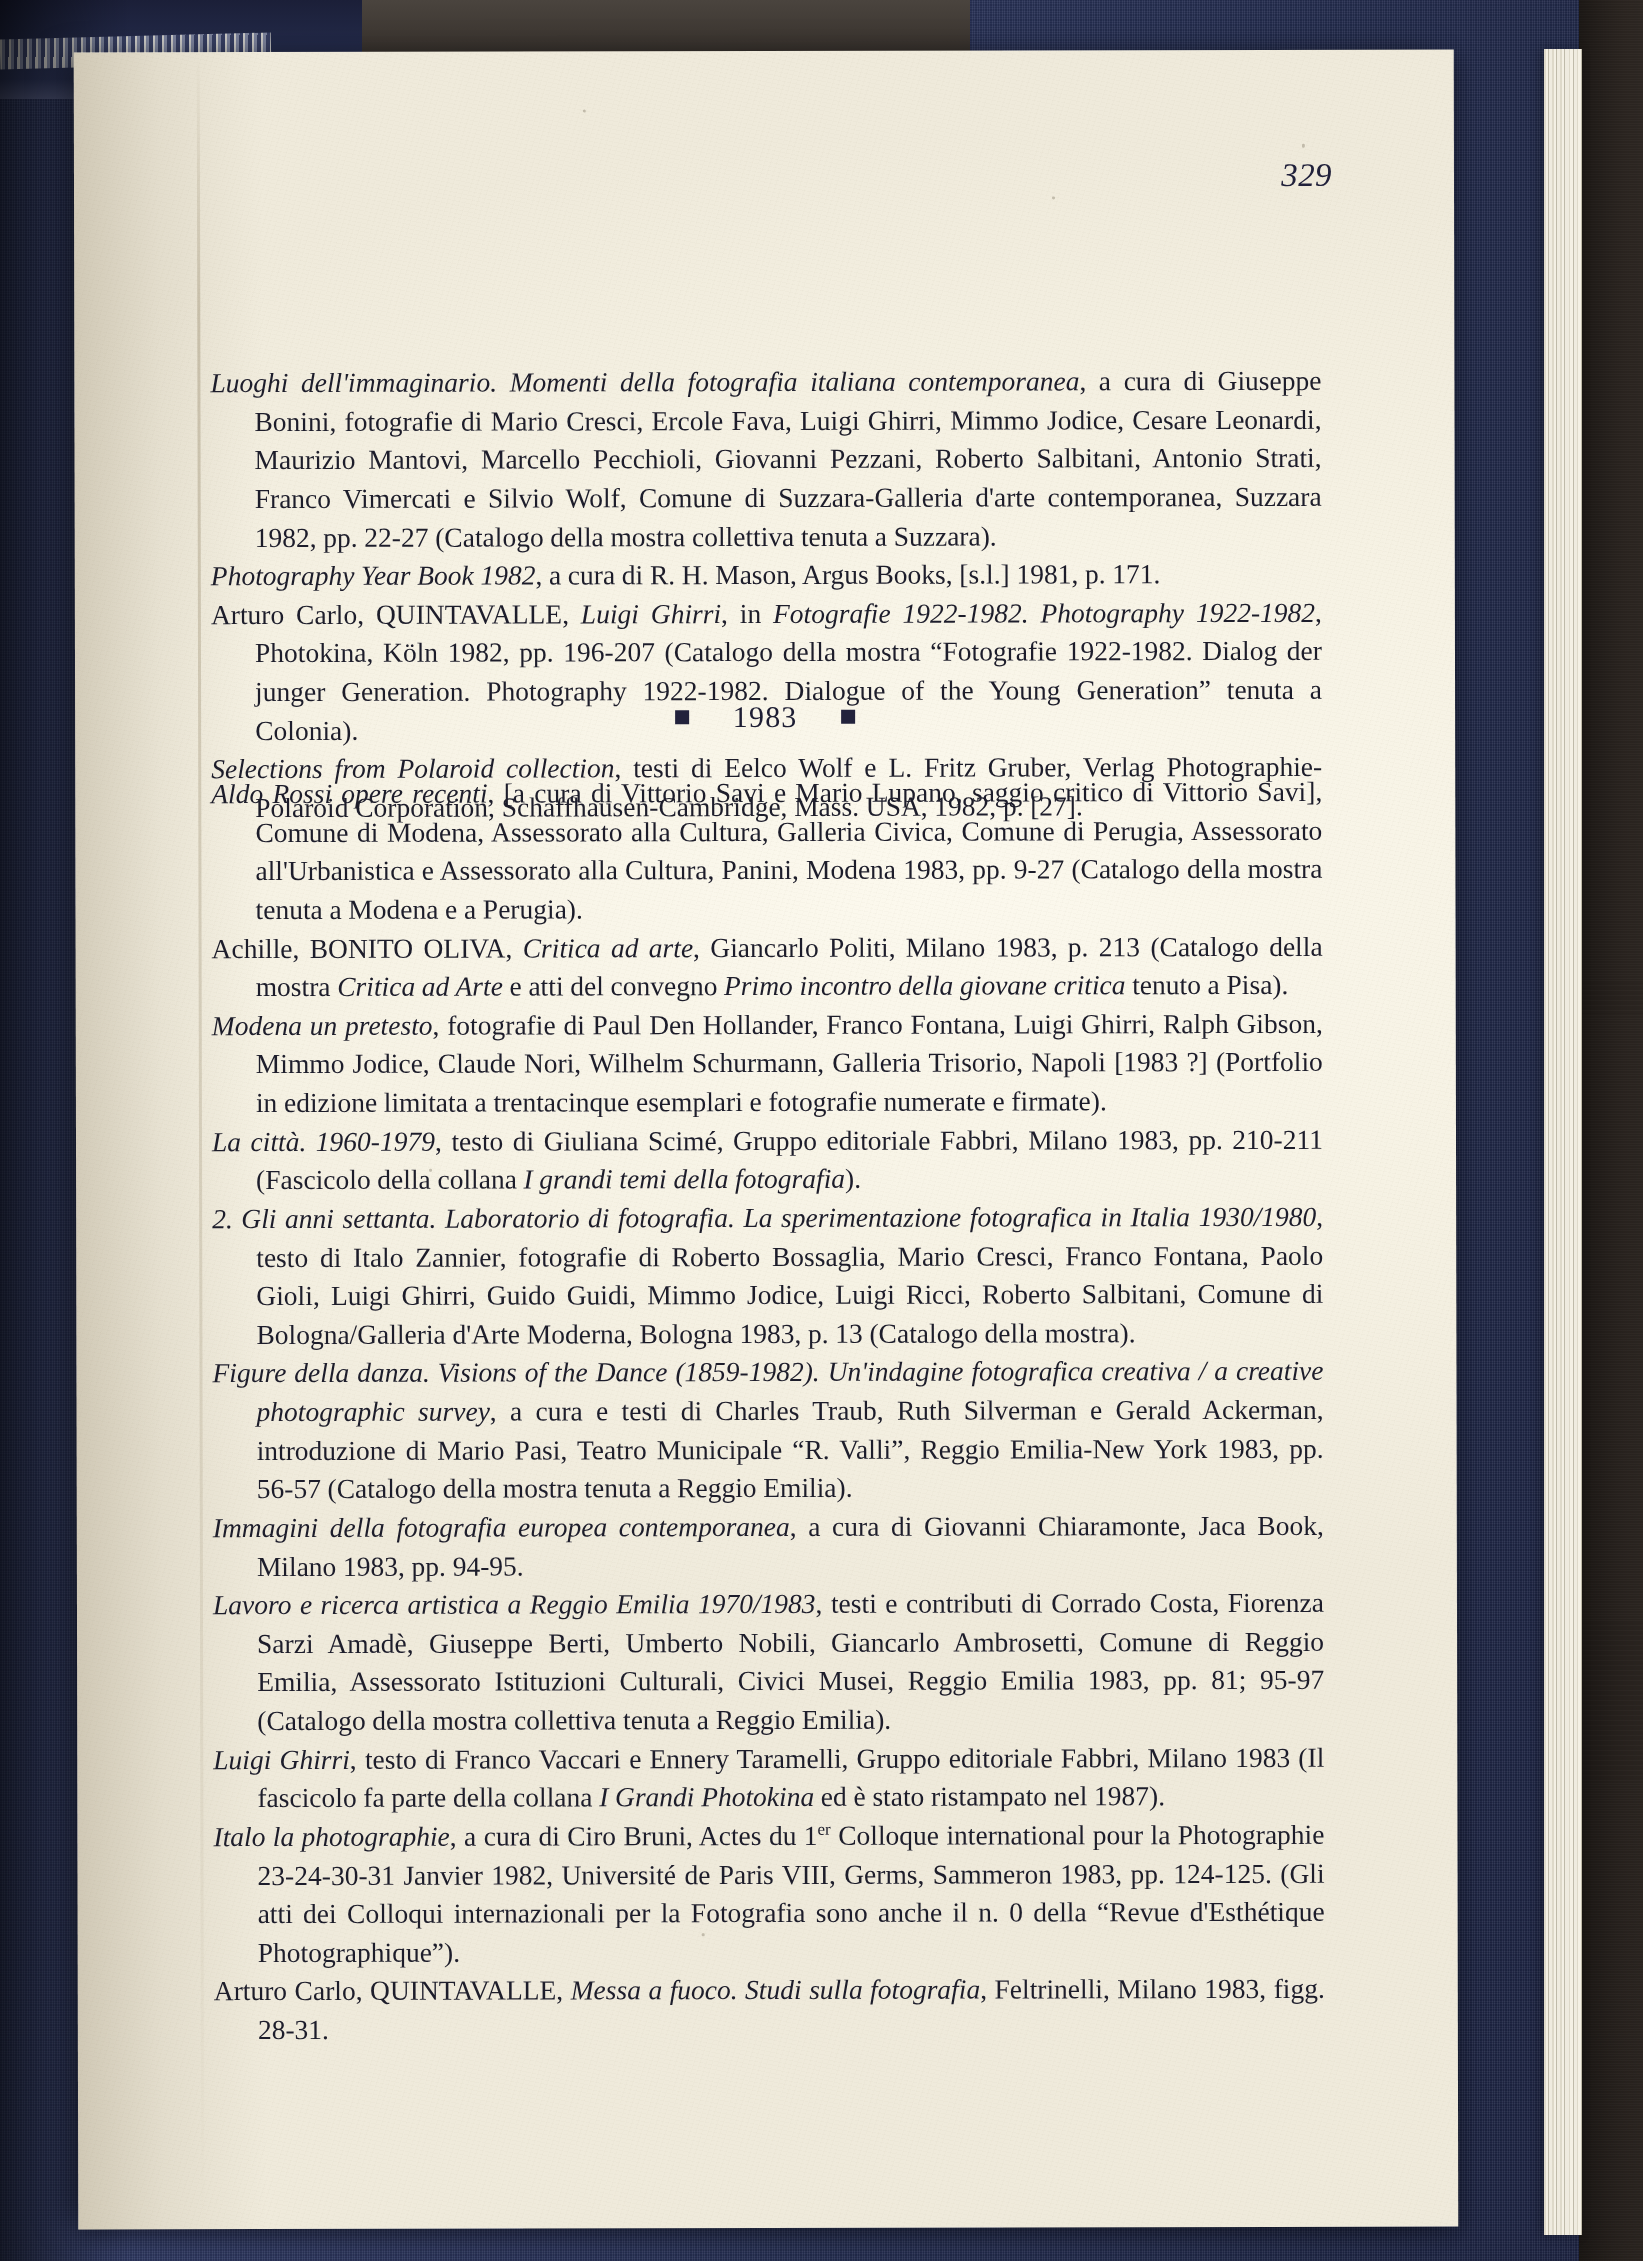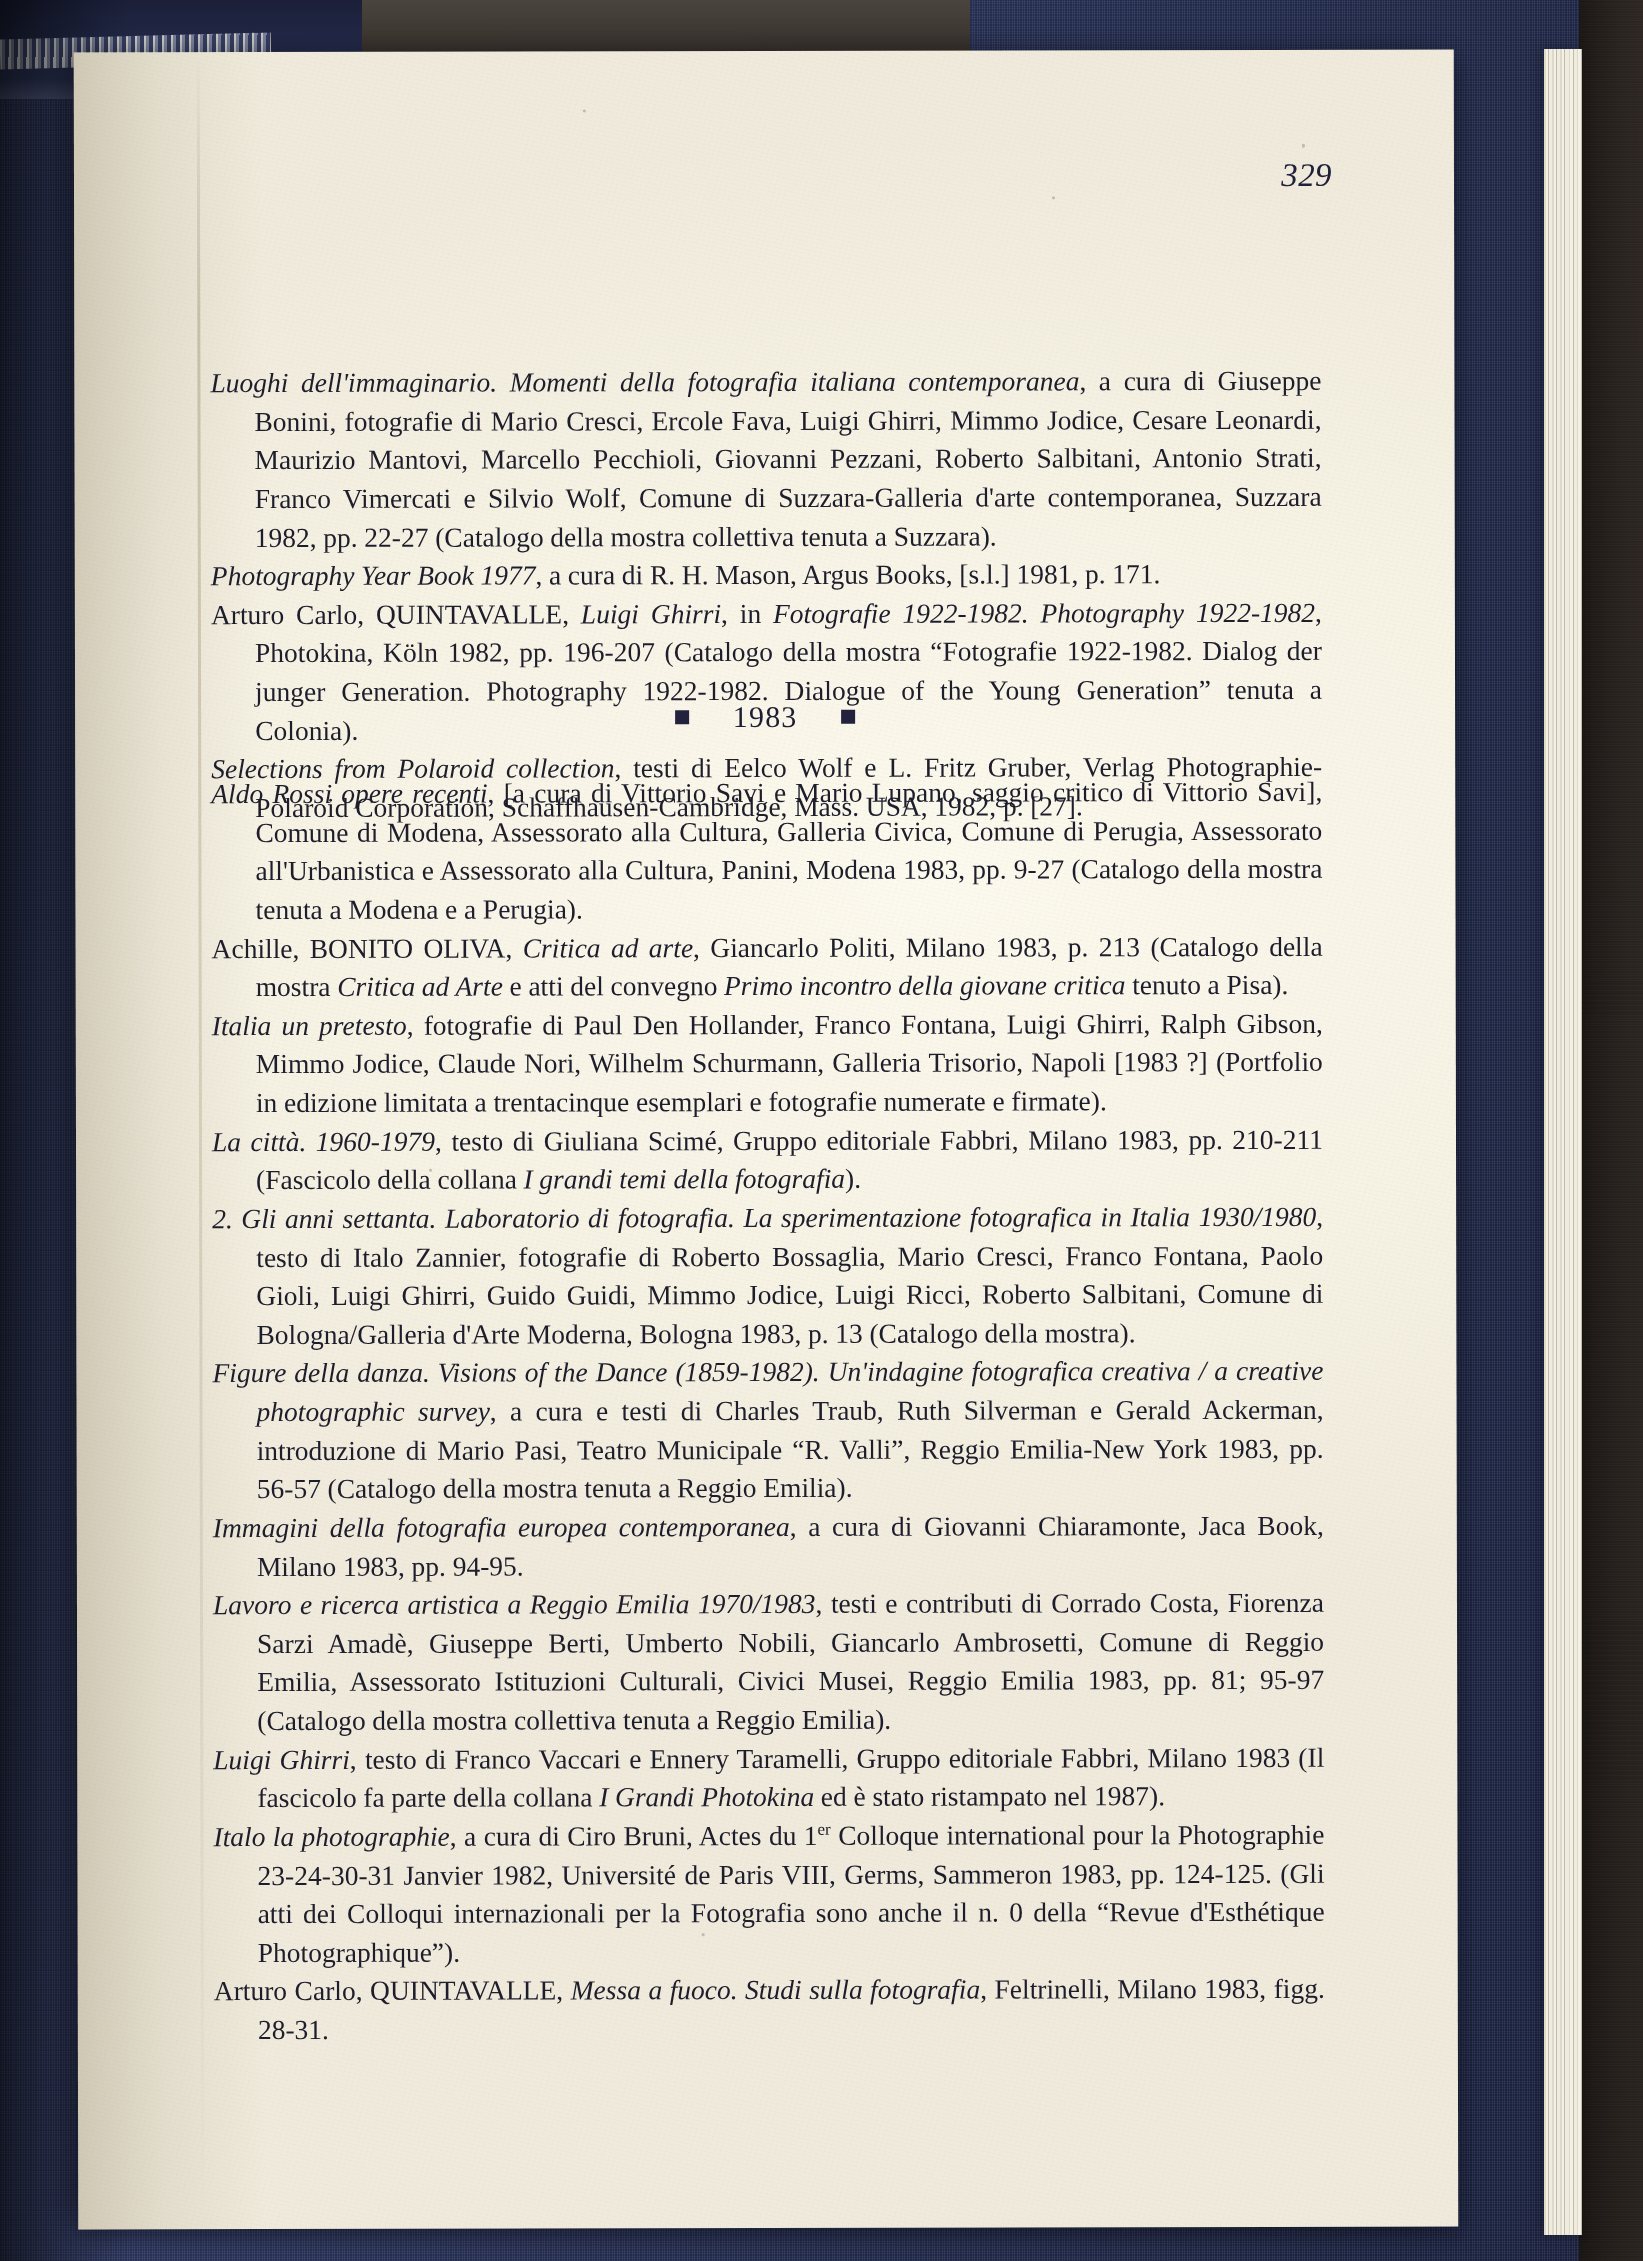--- a/index.html
+++ b/index.html
@@ -245,37 +245,37 @@
 
 <div id="page">
   <div id="crease"></div>
 
   <div id="content">
 
     <div id="folio">329</div>
 
     <div class="block" id="block-1982">
       <p class="entry"><i>Luoghi dell'immaginario. Momenti della fotografia italiana contemporanea</i>, a cura di Giuseppe Bonini, fotografie di Mario Cresci, Ercole Fava, Luigi Ghirri, Mimmo Jodice, Cesare Leonardi, Maurizio Mantovi, Marcello Pecchioli, Giovanni Pezzani, Roberto Salbitani, Antonio Strati, Franco Vimercati e Silvio Wolf, Comune di Suzzara-Galleria d'arte contemporanea, Suzzara 1982, pp. 22-27 (Catalogo della mostra collettiva tenuta a Suzzara).</p>
-      <p class="entry"><i>Photography Year Book 1977</i>, a cura di R. H. Mason, Argus Books, [s.l.] 1981, p. 171.</p>
+      <p class="entry"><i>Photography Year Book 1982</i>, a cura di R. H. Mason, Argus Books, [s.l.] 1981, p. 171.</p>
       <p class="entry">Arturo Carlo, QUINTAVALLE, <i>Luigi Ghirri</i>, in <i>Fotografie 1922-1982. Photography 1922-1982</i>, Photokina, Köln 1982, pp. 196-207 (Catalogo della mostra “Fotografie 1922-1982. Dialog der junger Generation. Photography 1922-1982. Dialogue of the Young Generation” tenuta a Colonia).</p>
       <p class="entry"><i>Selections from Polaroid collection</i>, testi di Eelco Wolf e L. Fritz Gruber, Verlag Photographie-Polaroid Corporation, Schaffhausen-Cambridge, Mass. USA, 1982, p. [27].</p>
     </div>
 
     <div id="year-divider">
       <span class="dividerrow">
         <span class="sqmark"></span>
         <span id="year-label">1983</span>
         <span class="sqmark"></span>
       </span>
     </div>
 
     <div class="block" id="block-1983">
       <p class="entry"><i>Aldo Rossi opere recenti</i>, [a cura di Vittorio Savi e Mario Lupano, saggio critico di Vittorio Savi], Comune di Modena, Assessorato alla Cultura, Galleria Civica, Comune di Perugia, Assessorato all'Urbanistica e Assessorato alla Cultura, Panini, Modena 1983, pp. 9-27 (Catalogo della mostra tenuta a Modena e a Perugia).</p>
       <p class="entry">Achille, BONITO OLIVA, <i>Critica ad arte</i>, Giancarlo Politi, Milano 1983, p. 213 (Catalogo della mostra <i>Critica ad Arte</i> e atti del convegno <i>Primo incontro della giovane critica</i> tenuto a Pisa).</p>
-      <p class="entry"><i>Italia un pretesto</i>, fotografie di Paul Den Hollander, Franco Fontana, Luigi Ghirri, Ralph Gibson, Mimmo Jodice, Claude Nori, Wilhelm Schurmann, Galleria Trisorio, Napoli [1983 ?] (Portfolio in edizione limitata a trentacinque esemplari e fotografie numerate e firmate).</p>
+      <p class="entry"><i>Modena un pretesto</i>, fotografie di Paul Den Hollander, Franco Fontana, Luigi Ghirri, Ralph Gibson, Mimmo Jodice, Claude Nori, Wilhelm Schurmann, Galleria Trisorio, Napoli [1983 ?] (Portfolio in edizione limitata a trentacinque esemplari e fotografie numerate e firmate).</p>
       <p class="entry"><i>La città. 1960-1979</i>, testo di Giuliana Scimé, Gruppo editoriale Fabbri, Milano 1983, pp. 210-211 (Fascicolo della collana <i>I grandi temi della fotografia</i>).</p>
       <p class="entry"><i>2. Gli anni settanta. Laboratorio di fotografia. La sperimentazione fotografica in Italia 1930/1980</i>, testo di Italo Zannier, fotografie di Roberto Bossaglia, Mario Cresci, Franco Fontana, Paolo Gioli, Luigi Ghirri, Guido Guidi, Mimmo Jodice, Luigi Ricci, Roberto Salbitani, Comune di Bologna/Galleria d'Arte Moderna, Bologna 1983, p. 13 (Catalogo della mostra).</p>
       <p class="entry"><i>Figure della danza. Visions of the Dance (1859-1982). Un'indagine fotografica creativa / a creative photographic survey</i>, a cura e testi di Charles Traub, Ruth Silverman e Gerald Ackerman, introduzione di Mario Pasi, Teatro Municipale “R. Valli”, Reggio Emilia-New York 1983, pp. 56-57 (Catalogo della mostra tenuta a Reggio Emilia).</p>
       <p class="entry"><i>Immagini della fotografia europea contemporanea</i>, a cura di Giovanni Chiaramonte, Jaca Book, Milano 1983, pp. 94-95.</p>
       <p class="entry"><i>Lavoro e ricerca artistica a Reggio Emilia 1970/1983</i>, testi e contributi di Corrado Costa, Fiorenza Sarzi Amadè, Giuseppe Berti, Umberto Nobili, Giancarlo Ambrosetti, Comune di Reggio Emilia, Assessorato Istituzioni Culturali, Civici Musei, Reggio Emilia 1983, pp. 81; 95-97 (Catalogo della mostra collettiva tenuta a Reggio Emilia).</p>
       <p class="entry"><i>Luigi Ghirri</i>, testo di Franco Vaccari e Ennery Taramelli, Gruppo editoriale Fabbri, Milano 1983 (Il fascicolo fa parte della collana <i>I Grandi Photokina</i> ed è stato ristampato nel 1987).</p>
       <p class="entry"><i>Italo la photographie</i>, a cura di Ciro Bruni, Actes du 1<span class="sup">er</span> Colloque international pour la Photographie 23-24-30-31 Janvier 1982, Université de Paris VIII, Germs, Sammeron 1983, pp. 124-125. (Gli atti dei Colloqui internazionali per la Fotografia sono anche il n. 0 della “Revue d'Esthétique Photographique”).</p>
       <p class="entry">Arturo Carlo, QUINTAVALLE, <i>Messa a fuoco. Studi sulla fotografia</i>, Feltrinelli, Milano 1983, figg. 28-31.</p>
     </div>
 

